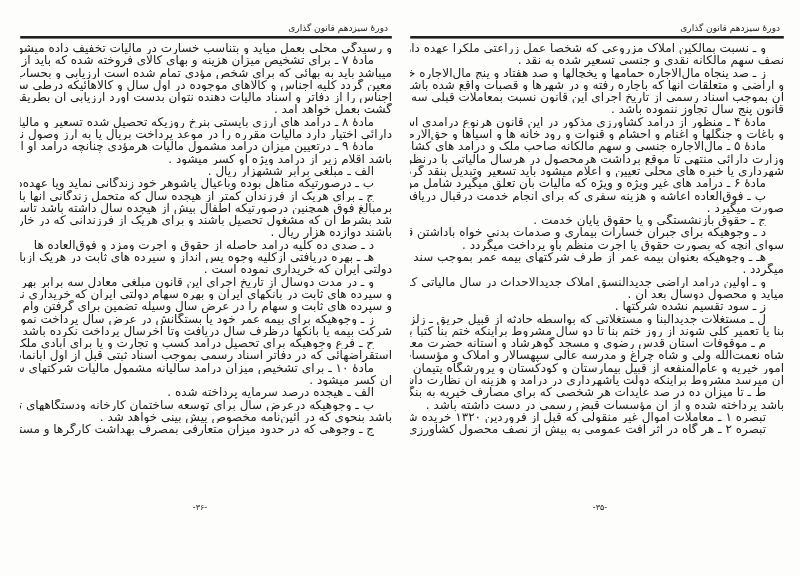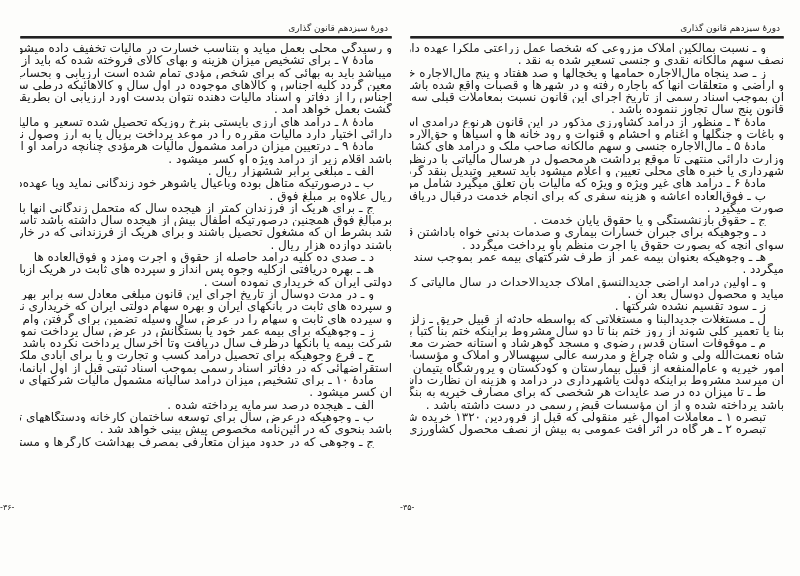--- a/index.html
+++ b/index.html
@@ -28,21 +28,21 @@
   .rule {
     height:2px; background:#222; margin:0 0 4px 0;
     border-radius:1px;
     box-shadow:0 1px 0 #777;
   }
   .body { font-size:12px; line-height:12.3px; text-align:justify; }
   .line { white-space:nowrap; overflow:hidden; }
   .line.indent { padding-right:18px; }
   .folio {
     position:absolute; bottom:18px; left:0; right:0;
-    text-align:left; font-size:8px; direction:rtl;
+    text-align:center; font-size:8px; direction:rtl;
   }
 </style>
 </head>
 <body>
 
 <div class="spread">
 
   <div class="page left">
     <div class="header">دورهٔ سیزدهم قانون گذاری</div>
     <div class="rule"></div>
@@ -52,21 +52,20 @@
       <div class="line">میباشد باید به بهائی که برای شخص مؤدی تمام شده است ارزیابی و بحساب منظور گردد در صورتیکه بهای تمام شده</div>
       <div class="line">معین گردد کلیه اجناس و کالاهای موجوده در اول سال و کالاهائیکه درطی سال بفروش رسیده و آنچه درپایان سال موجود</div>
       <div class="line">اجناس را از دفاتر و اسناد مالیات دهنده نتوان بدست آورد ارزیابی آن بطریقی که در آئین‌نامه مخصوص تصریح خواهد</div>
       <div class="line">گشت بعمل خواهد آمد .</div>
       <div class="line indent">مادهٔ ۸ ـ درآمد های ارزی بایستی بنرخ روزیکه تحصیل شده تسعیر و مالیات آن بریال تعیین گردد وزارت</div>
       <div class="line">دارائی اختیار دارد مالیات مقرره را در موعد پرداخت بریال یا به ارز وصول نماید .</div>
       <div class="line indent">مادهٔ ۹ ـ درتعیین میزان درآمد مشمول مالیات هرمؤدی چنانچه درآمد او از دوازده هزار ریال درسال متجاوز</div>
       <div class="line">باشد اقلام زیر از درآمد ویژه او کسر میشود .</div>
       <div class="line indent">الف ـ مبلغی برابر ششهزار ریال .</div>
       <div class="line indent">ب ـ درصورتیکه متأهل بوده وباعیال یاشوهر خود زندگانی نماید ویا عهده‌دار کفیل خانواده باشد مبلغ چهارهزار</div>
-      <div class="line">ریال علاوه بر مبلغ فوق .</div>
       <div class="line indent">ج ـ برای هریک از فرزندان کمتر از هیجده سال که متحمل زندگانی آنها باشد مبلغ شش هزار ریال اضافه</div>
       <div class="line">برمبالغ فوق همچنین درصورتیکه اطفال بیش از هیجده سال داشته باشد تاسن ۲۵ سالگی آنها این معافیت منظور خواهد</div>
       <div class="line">شد بشرط آن که مشغول تحصیل باشند و برای هریک از فرزندانی که در خارج از ایران بخرج مؤدی مشغول تحصیل</div>
       <div class="line">باشند دوازده هزار ریال .</div>
       <div class="line indent">د ـ صدی ده کلیه درآمد حاصله از حقوق و اجرت ومزد و فوق‌العاده ها</div>
       <div class="line indent">هـ ـ بهره دریافتی ازکلیه وجوه پس انداز و سپرده های ثابت در هریک ازبانکها در ایران وبهره حاصله ازسهام</div>
       <div class="line">دولتی ایران که خریداری نموده است .</div>
       <div class="line indent">و ـ در مدت دوسال از تاریخ اجرای این قانون مبلغی معادل سه برابر بهره دریافتی در سال از وجوه پس انداز</div>
       <div class="line">و سپرده های ثابت در بانکهای ایران و بهره سهام دولتی ایران که خریداری نموده است مشروط براینکه اینگونه وجوه</div>
       <div class="line">و سپرده های ثابت و سهام را در عرض سال وسیله تضمین برای گرفتن وام قرار نداده باشد .</div>

